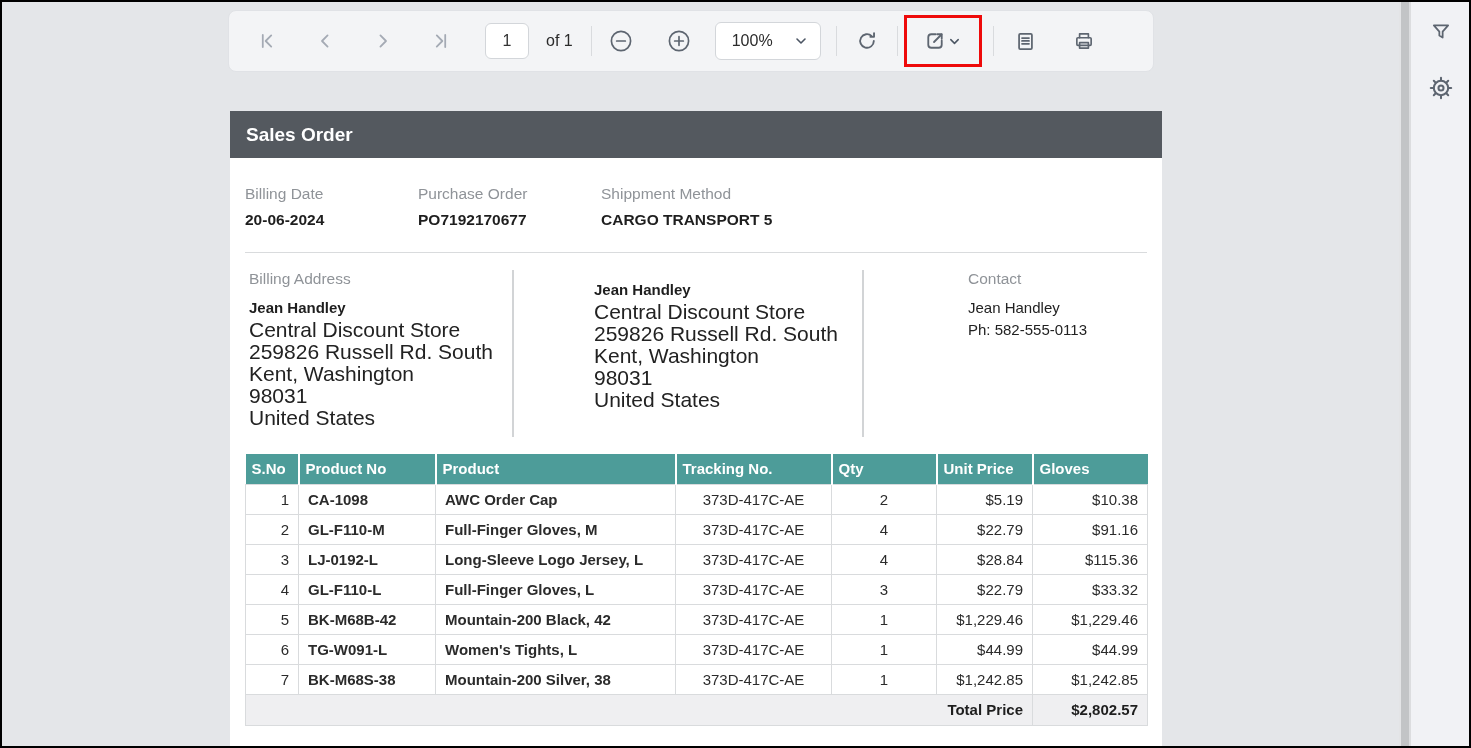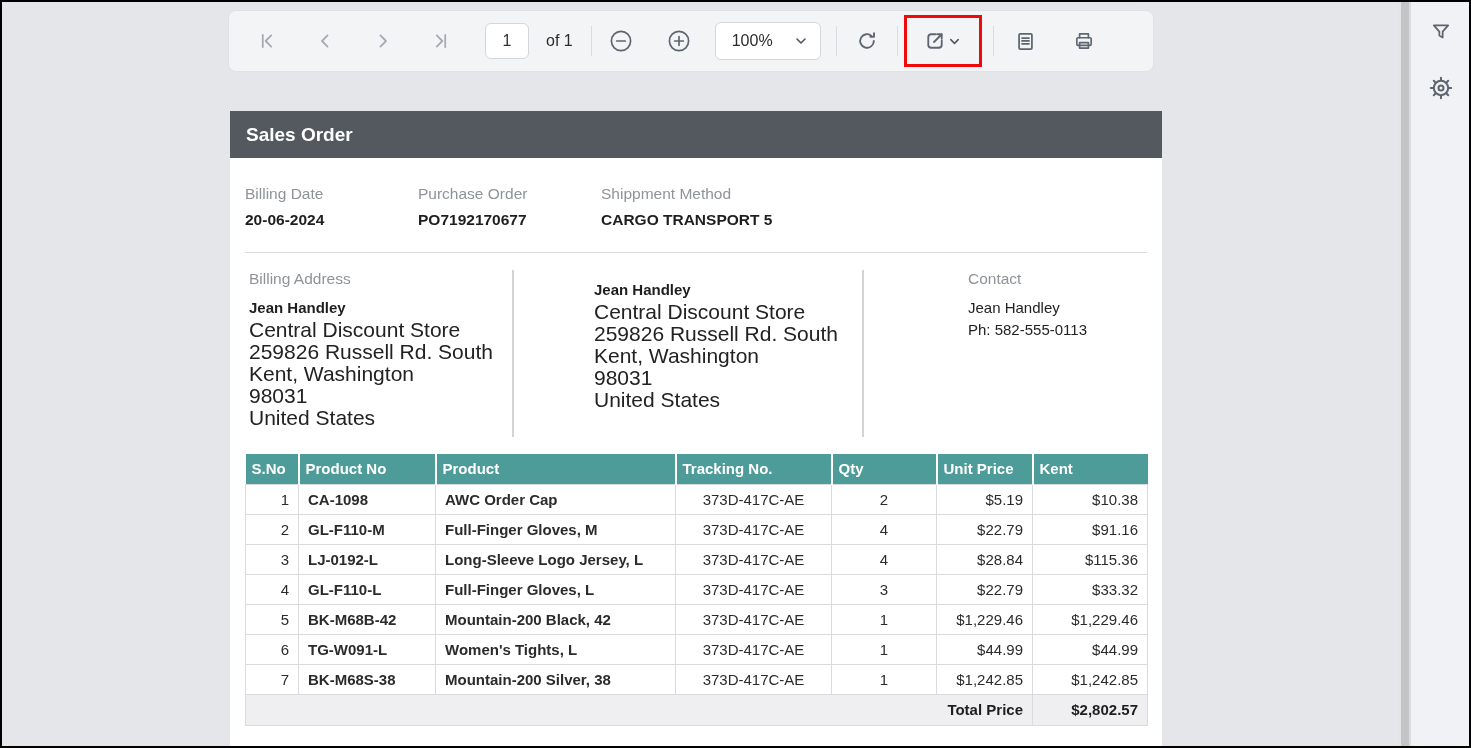--- a/index.html
+++ b/index.html
@@ -274,21 +274,21 @@
           <col style="width:115px">
       </colgroup>
       <thead>
         <tr>
           <th>S.No</th>
           <th>Product No</th>
           <th>Product</th>
           <th>Tracking No.</th>
           <th>Qty</th>
           <th>Unit Price</th>
-          <th>Kent</th>
+          <th>Gloves</th>
         </tr>
       </thead>
       <tbody>
         <tr>
           <td class="al-r">1</td>
           <td class="al-l">CA-1098</td>
           <td class="al-l">AWC Order Cap</td>
           <td class="al-c">373D-417C-AE</td>
           <td class="al-c">2</td>
           <td class="al-r">$5.19</td>

